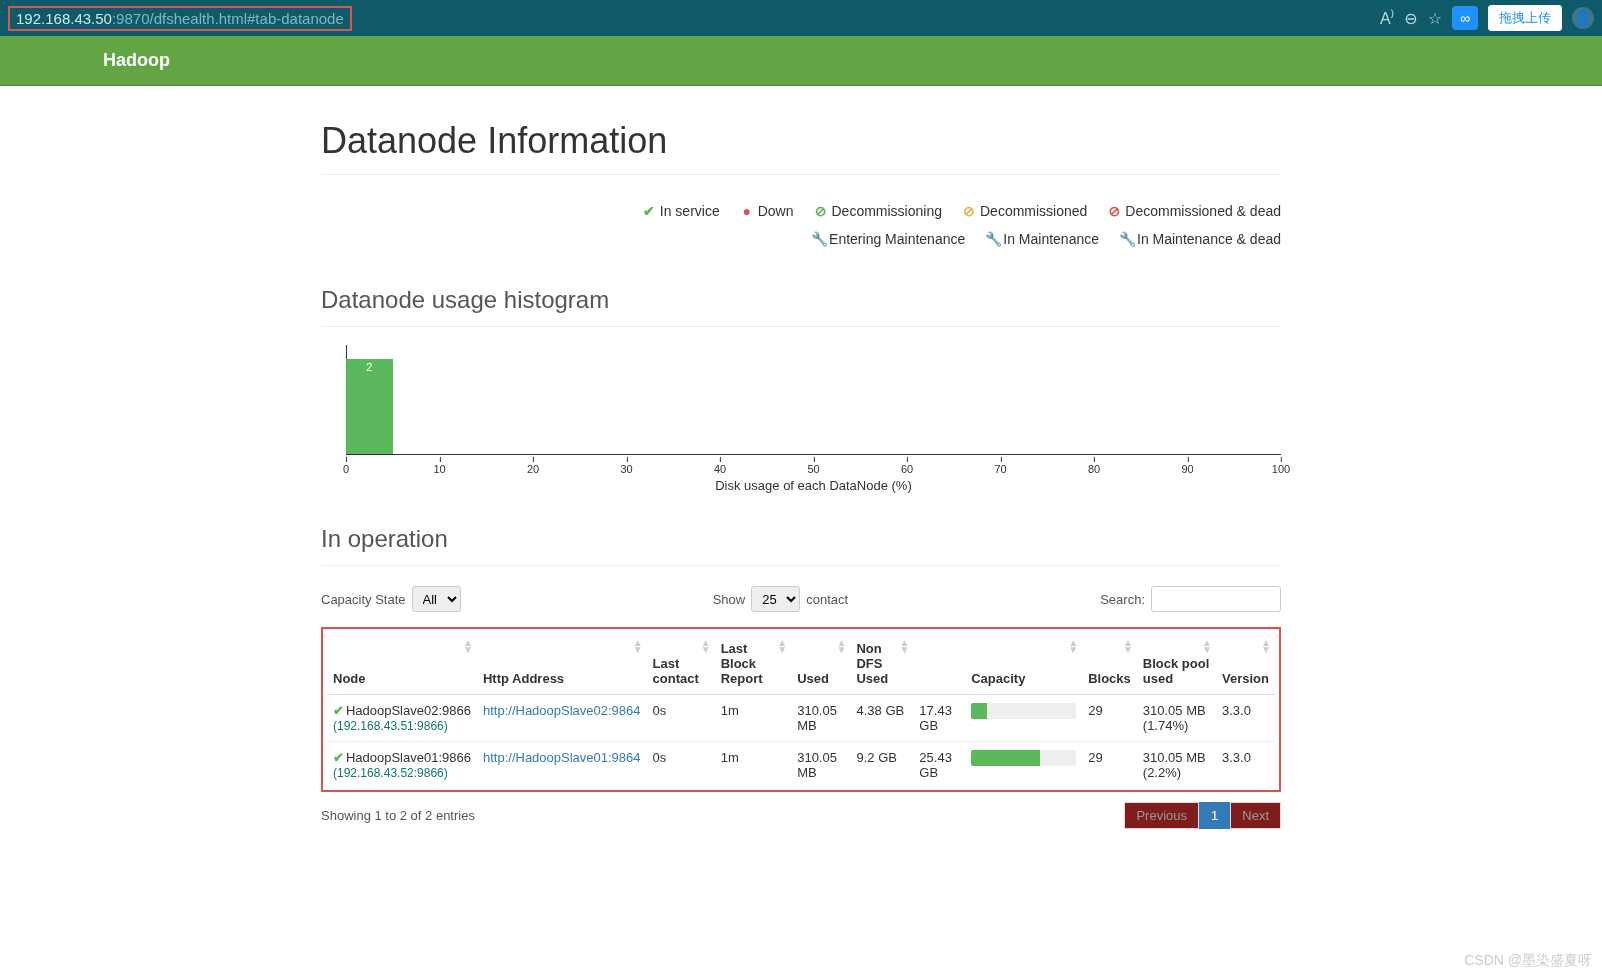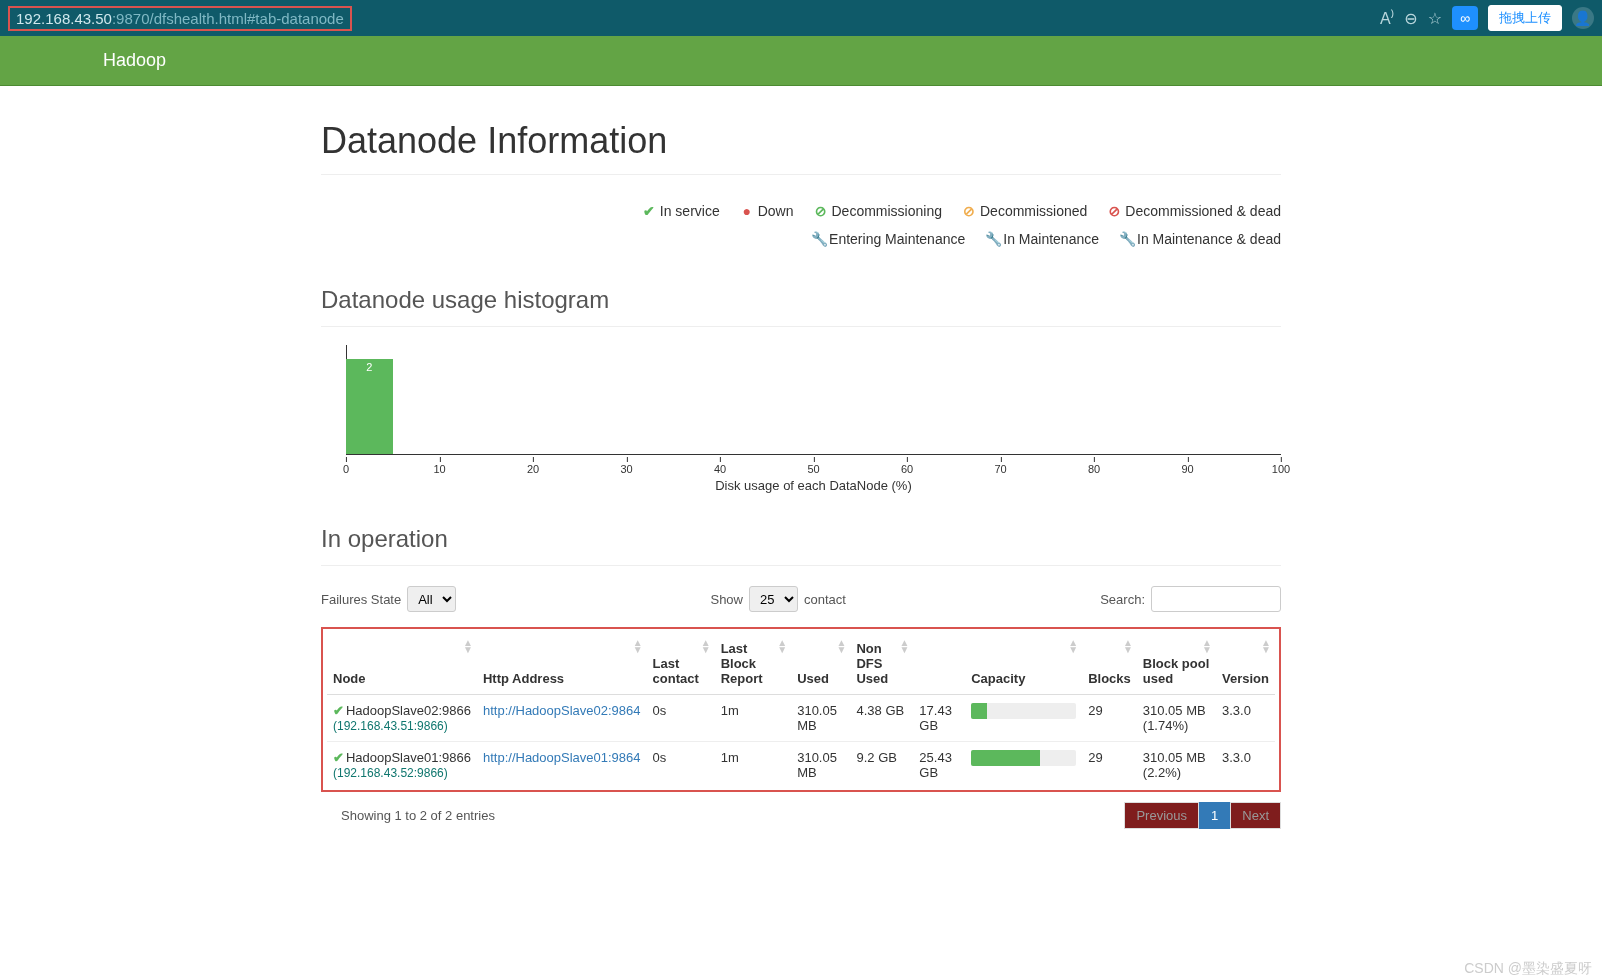--- a/index.html
+++ b/index.html
@@ -7,21 +7,21 @@
 .browser-bar { background: #0f5a69; height: 36px; display: flex; align-items: center; justify-content: space-between; padding: 0 8px; }
 .url-box { border: 2px solid #d9534f; padding: 2px 6px; color: #cfe8ed; font-size: 15px; }
 .url-box .dim { color: #7fb8c4; }
 .browser-right { display: flex; align-items: center; gap: 10px; }
 .bbtn { color: #b8d6dc; font-size: 16px; }
 .cloud-badge { background: #1e90ff; color: #fff; border-radius: 4px; padding: 4px 8px; display: flex; align-items: center; }
 .upload-btn { background: #fff; color: #1e90ff; border: 1px solid #fff; border-radius: 3px; padding: 3px 10px; font-size: 13px; }
 .avatar { width: 22px; height: 22px; border-radius: 50%; background: #3a7885; display: flex; align-items: center; justify-content: center; color: #0f5a69; }
 .navbar { background: #63a445; height: 50px; border-bottom: 1px solid #4c8a32; }
 .nav-inner { max-width: 1140px; margin: 0 88px; display: flex; height: 100%; align-items: stretch; }
-.brand { color: #fff; font-size: 18px; padding: 0 15px; display: flex; align-items: center; font-weight: 400; }
+.brand { color: #fff; font-size: 18px; padding: 0 15px; display: flex; align-items: center; font-weight: 700; }
 .nav-item { color: #e1f0d8; padding: 0 15px; display: flex; align-items: center; cursor: pointer; font-size: 14px; }
 .nav-item.active { background: #4c8a32; color: #fff; }
 .caret { display: inline-block; width: 0; height: 0; margin-left: 4px; vertical-align: middle; border-top: 4px solid; border-right: 4px solid transparent; border-left: 4px solid transparent; }
 .container { max-width: 1000px; margin: 0 auto; padding: 0 20px; }
 h1 { font-size: 36px; font-weight: 400; color: #333; margin-top: 34px; margin-bottom: 12px; }
 .hr { border-bottom: 1px solid #eee; margin-bottom: 18px; }
 .legend-block { text-align: right; padding: 4px 0 8px; line-height: 2; }
 .legend-item { display: inline-block; margin-left: 20px; font-size: 14px; color: #333; }
 .ic { display: inline-block; width: 14px; text-align: center; margin-right: 4px; font-weight: bold; }
 .ic-check { color: #5cb85c; }
@@ -47,26 +47,26 @@
 .table-wrap { border: 2px solid #d9534f; padding: 4px 4px 2px; }
 table { width: 100%; border-collapse: collapse; font-size: 13px; }
 th { text-align: left; padding: 8px 6px; border-bottom: 1px solid #ddd; font-weight: 700; color: #333; position: relative; vertical-align: bottom; }
 th .sort { position: absolute; right: 4px; top: 6px; color: #ccc; font-size: 10px; line-height: 7px; }
 td { padding: 8px 6px; border-top: 1px solid #eee; vertical-align: top; color: #333; }
 td a { color: #337ab7; text-decoration: none; }
 .node-check { color: #5cb85c; font-weight: bold; margin-right: 2px; }
 .node-sub { font-size: 12px; color: #0f766e; }
 .cap-bar { width: 105px; height: 16px; background: #eee; border-radius: 2px; overflow: hidden; }
 .cap-fill { height: 100%; background: #5cb85c; }
-.footer-row { display: flex; justify-content: space-between; align-items: center; margin-top: 10px; font-size: 13px; color: #555; margin-left: 20px; }
+.footer-row { display: flex; justify-content: space-between; align-items: center; margin-top: 10px; font-size: 13px; color: #555; }
 .pager { display: flex; }
 .pgbtn { border: 1px solid #ddd; padding: 5px 11px; cursor: pointer; color: #555; background: #7f1d1d; font-size: 13px; }
 .pgbtn.active { background: #337ab7; color: #fff; border-color: #337ab7; }
 .pgbtn.disabled { color: #999; cursor: default; }
-.watermark { position: fixed; right: 10px; bottom: 0; color: #ccc; font-size: 14px; }
+.watermark { position: fixed; right: 10px; bottom: 8px; color: #ccc; font-size: 14px; }
 </style>
 </head>
 <body>
 
 <div class="browser-bar">
   <div class="url-box">
     <span>192.168.43.50</span><span class="dim">:9870/dfshealth.html#tab-datanode</span>
   </div>
   <div class="browser-right">
     <span class="bbtn">A⁾</span>
@@ -114,21 +114,21 @@
       <div class="bar" style="left: 0%; width: 5%; height: 95px;">
         <div class="bar-label">2</div>
       </div>
     </div>
 
   <h2>In operation</h2>
   <div class="hr"></div>
 
   <div class="controls-row">
     <div class="ctrl-group">
-      <span>Failures State</span>
+      <span>Capacity State</span>
       <select><option>All</option></select>
     </div>
     <div class="ctrl-group">
       <span>Show</span>
       <select><option>25</option></select>
       <span>contact</span>
     </div>
     <div class="ctrl-group">
       <span>Search:</span>
       <input type="text" style="">

